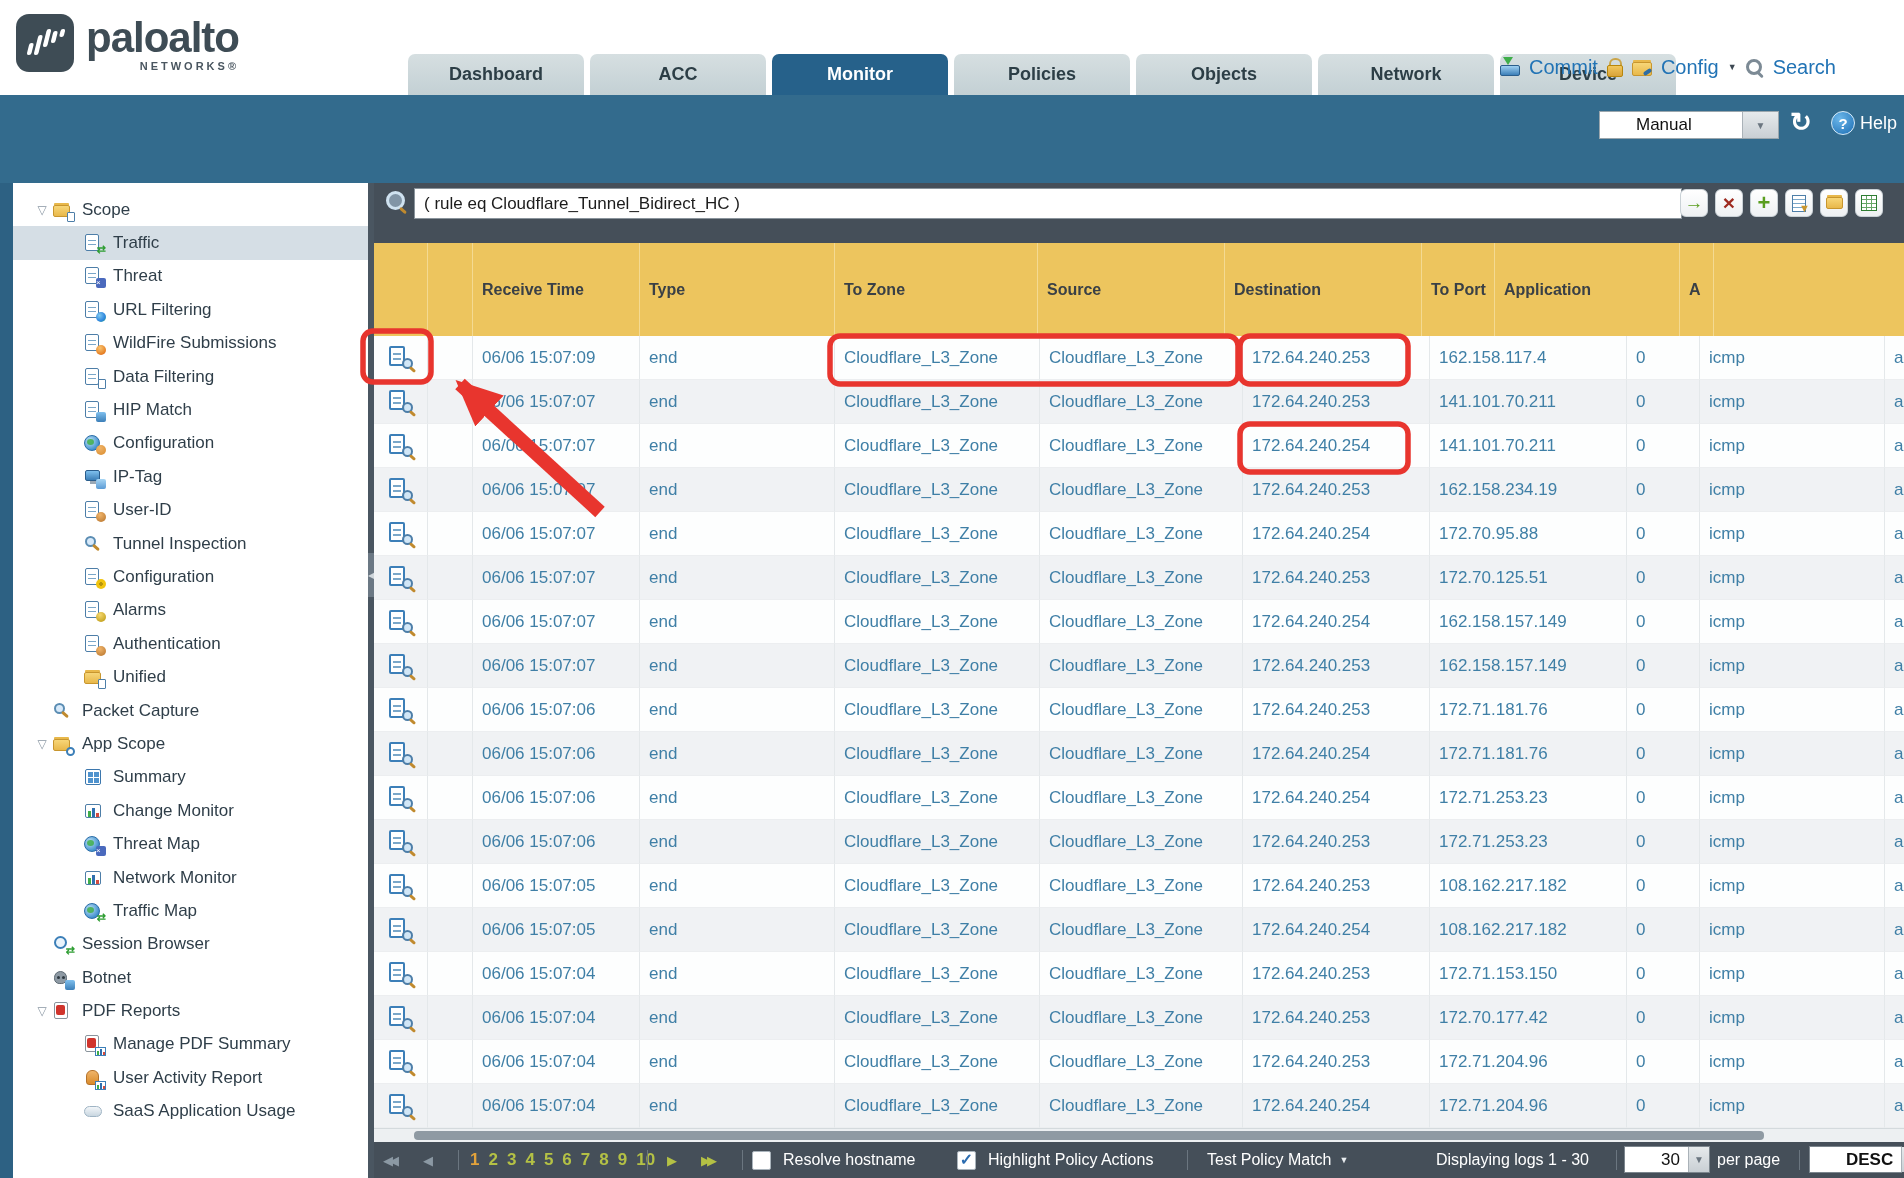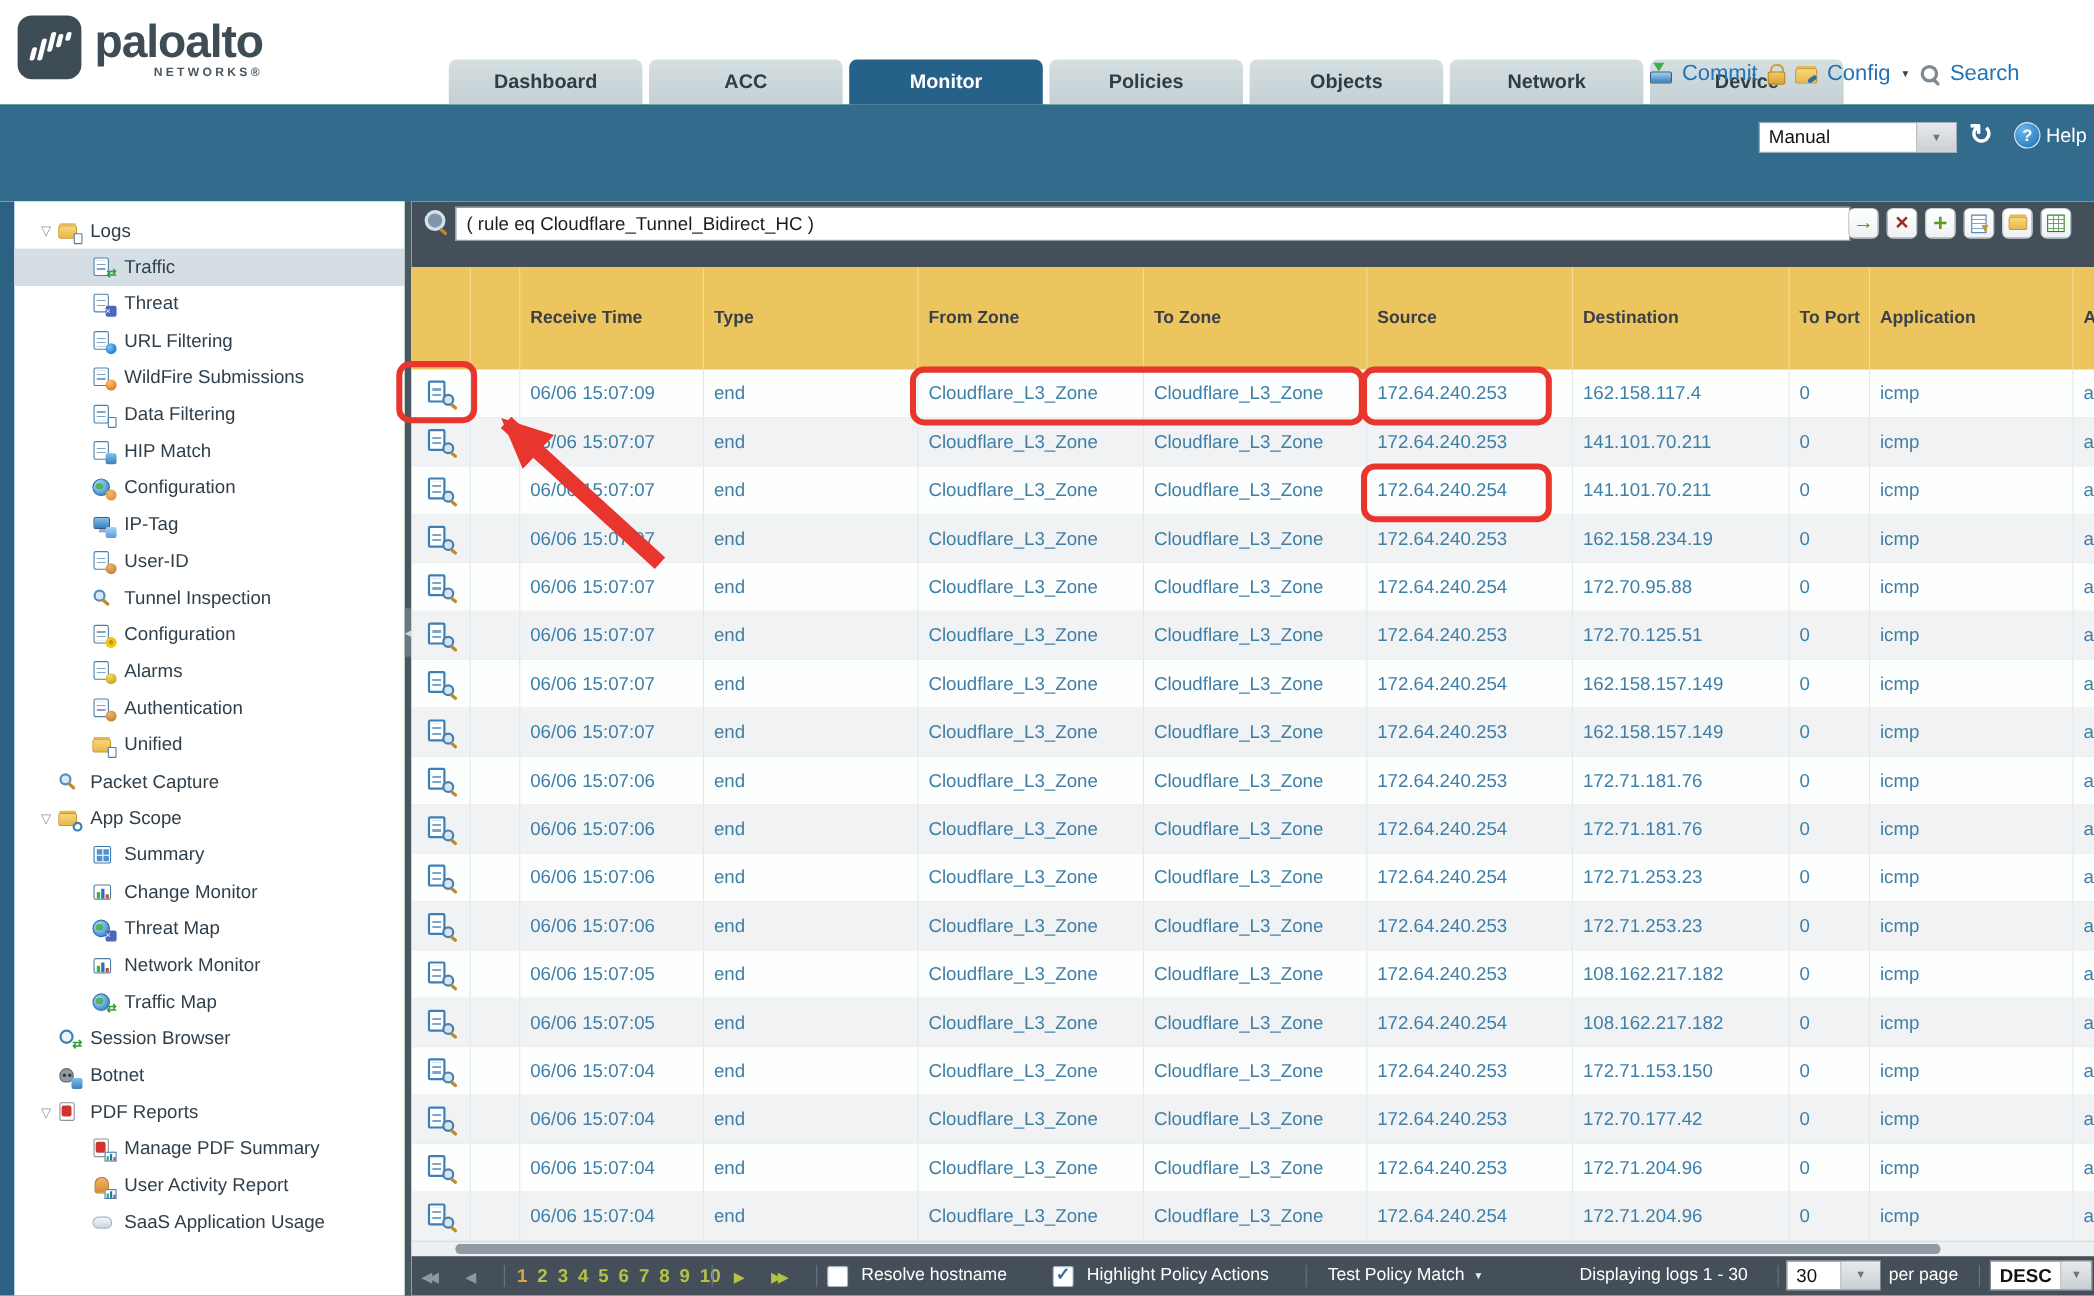--- a/index.html
+++ b/index.html
@@ -31,21 +31,21 @@
   .ci-config{width:20px;height:16px;}
   .ci-config::before{content:"";position:absolute;left:0;top:3px;width:18px;height:12px;background:linear-gradient(#f7d678,#e8b84b);border:1px solid #c8962e;border-radius:2px;box-shadow:0 -3px 0 -1px #e8b84b;}
   .ci-config::after{content:"";position:absolute;right:0;bottom:1px;width:9px;height:4px;background:#2e6da4;border-radius:2px;transform:rotate(-35deg);}
   .ci-search{width:18px;height:18px;}
   .ci-search::before{content:"";position:absolute;left:0;top:1px;width:10px;height:10px;border:3px solid #7c8a95;border-radius:50%;}
   .ci-search::after{content:"";position:absolute;right:0;bottom:0;width:8px;height:3px;background:#7c8a95;border-radius:2px;transform:rotate(45deg);}
   .caret-dn{font-size:9px;color:#3c4852;}
 
   
   #tealband{position:absolute;left:0;top:95px;width:1904px;height:88px;background:#336b8d;}
-  .mini-select{display:flex;height:28px;background:#fff;border:1px solid #9aa6ad;}
+  .mini-select{display:flex;height:28px;background:#fff;border:1px solid #9aa6ad;padding-left:28px;}
   .mini-select .val{display:flex;align-items:center;padding:0 8px;font-size:17px;color:#111;}
   .mini-select .btn{width:36px;background:linear-gradient(#e6eaec,#c9cfd4);border-left:1px solid #aab2b8;display:flex;align-items:center;justify-content:center;color:#6b7680;font-size:10px;}
   #manual-select{position:absolute;left:1599px;top:16px;width:180px;}
   #manual-select .val{flex:1;}
   #refresh-btn{position:absolute;left:1790px;top:12px;color:#fff;font-size:26px;font-weight:bold;cursor:pointer;}
   #help-area{position:absolute;left:1831px;top:16px;display:flex;align-items:center;gap:5px;color:#fff;font-size:18px;}
   #help-icon{width:24px;height:24px;border-radius:50%;background:radial-gradient(circle at 35% 30%,#6cb7ea,#1b6db3);border:1.5px solid #d7ecf9;color:#fff;font-size:15px;font-weight:bold;display:flex;align-items:center;justify-content:center;}
 
   
   #sidebar{position:absolute;left:0;top:183px;width:368px;height:995px;background:#fff;overflow:hidden;}
@@ -205,21 +205,21 @@
 
   <aside id="sidebar">
     <div class="edge"></div>
     <div id="tree">
         <div class="tree-item d0">
           <span class="expander">▽</span>
           <span class="ic">
             <i class="base-folder"></i>
             <i class="bdg bdg-doc"></i>
           </span>
-          <span class="label">Logs</span>
+          <span class="label">Scope</span>
         </div>
         <div class="tree-item d1 sel">
           <span class="ic">
             <i class="base-doc"></i>
             <i class="bdg bdg-glyph" style="color: rgb(47, 158, 51);">⇄</i>
           </span>
           <span class="label">Traffic</span>
         </div>
         <div class="tree-item d1">
           <span class="ic">
@@ -429,21 +429,20 @@
             <span class="sheet"></span>
           </span>
         </div>
     </div>
 
     <div id="gridhead">
         <div class="th" style="width: 54px;"></div>
         <div class="th" style="width: 45px;"></div>
         <div class="th" style="width: 167px;">Receive Time</div>
         <div class="th" style="width: 195px;">Type</div>
-        <div class="th" style="width: 205px;">From Zone</div>
         <div class="th" style="width: 203px;">To Zone</div>
         <div class="th" style="width: 187px;">Source</div>
         <div class="th" style="width: 197px;">Destination</div>
         <div class="th" style="width: 73px;">To Port</div>
         <div class="th" style="width: 185px;">Application</div>
         <div class="th" style="width: 34px;">A</div>
       </div>
     <div id="gridbody">
         <div class="tr">
           <div class="td c-detail" style="width: 54px;">

